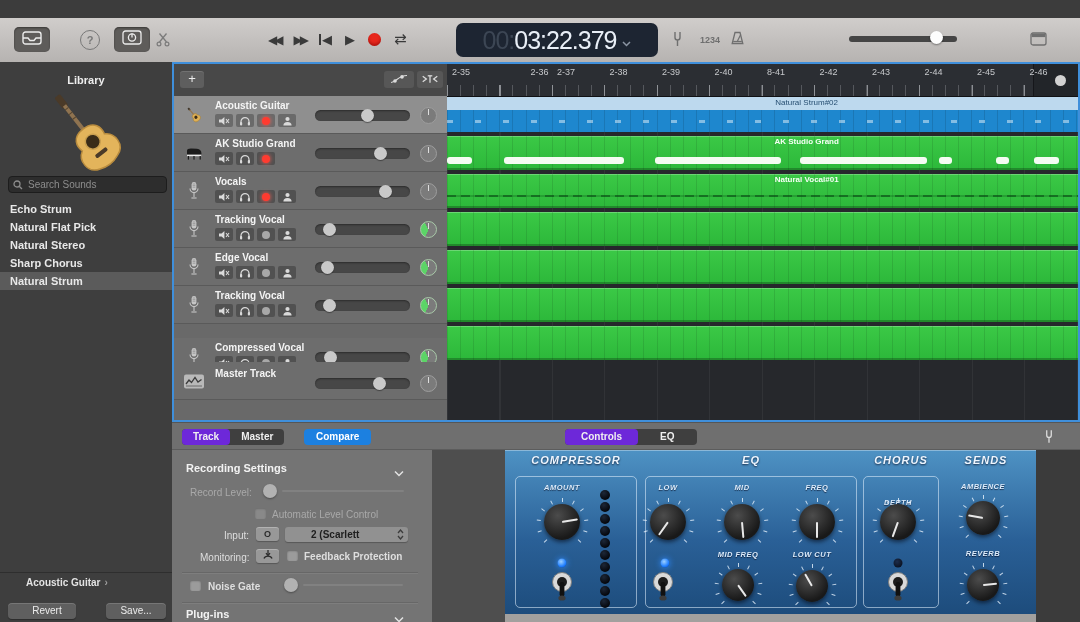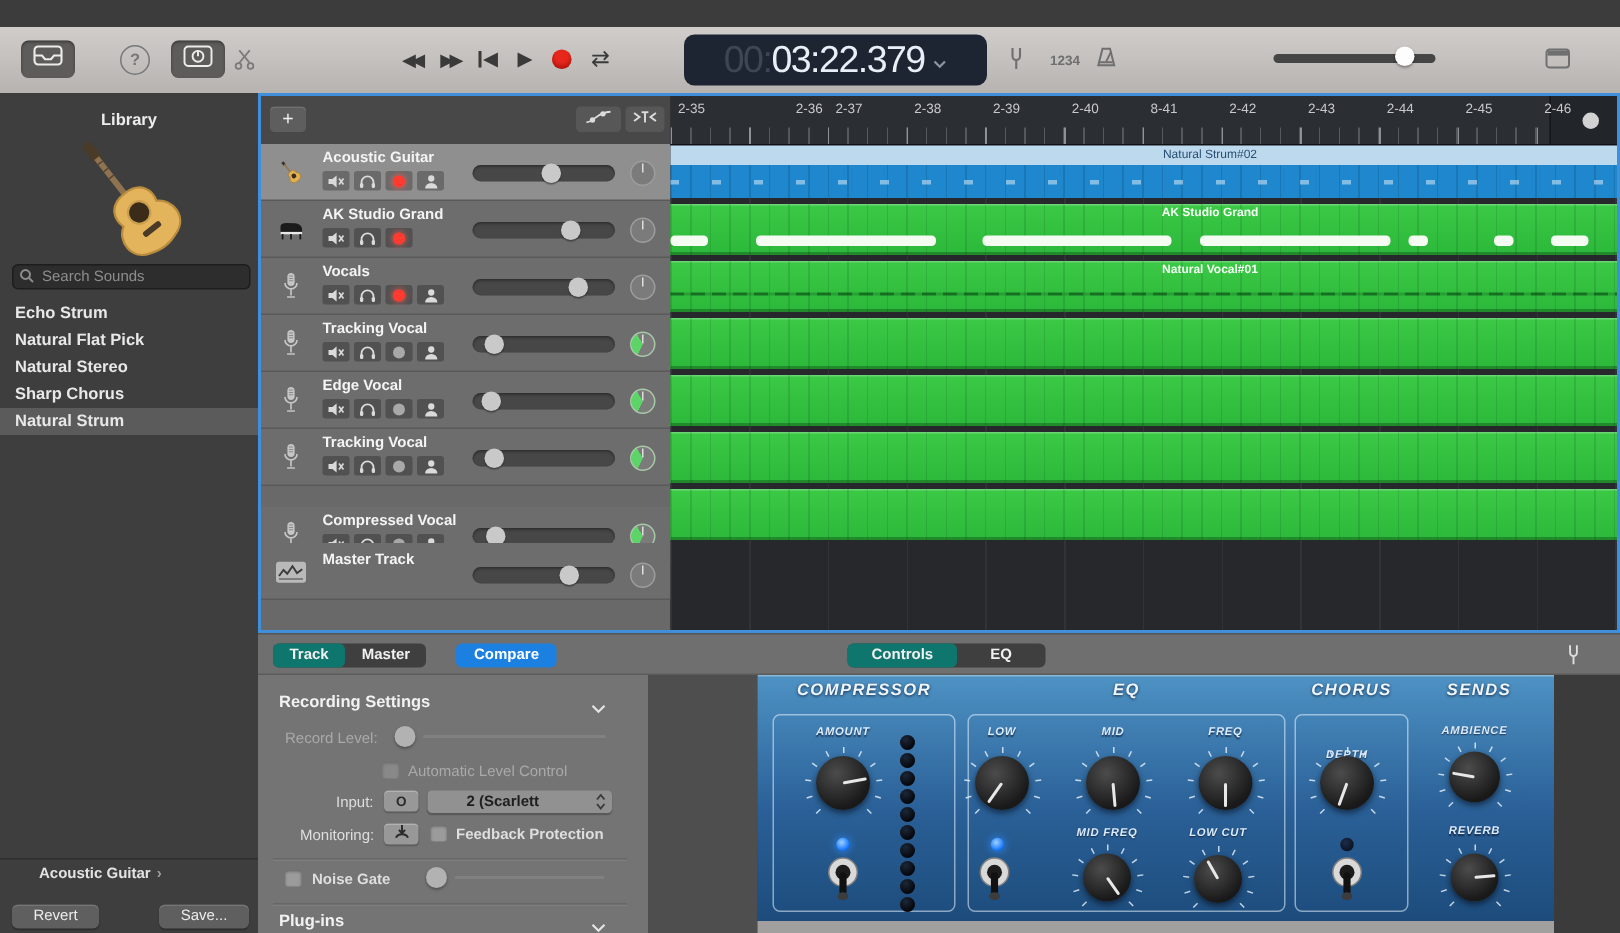--- a/index.html
+++ b/index.html
@@ -126,21 +126,21 @@
         font-size:8px;font-weight:bold;color:#f4fff4;white-space:nowrap;}
   .noteBar{position:absolute;height:7px;border-radius:3px;background:#f4fcf2;bottom:6px;}
   .waveline{position:absolute;left:0;right:0;top:62%;height:2px;
         background-image:repeating-linear-gradient(90deg,rgba(6,70,18,.65) 0 9px,rgba(6,70,18,.25) 9px 14px);}
 
   
   .bstrip{position:absolute;left:172px;top:422px;width:908px;height:28px;background:#6f6f6f;
           border-top:1px solid #565656;border-bottom:1px solid #5c5c5c;box-sizing:border-box;}
   .seg{position:absolute;top:6px;height:16px;background:#3f3f3f;border-radius:4px;display:flex;}
   .seg .segItem{height:16px;line-height:16px;padding:0 11px;font-size:10px;font-weight:bold;color:#f0f0f0;border-radius:4px;}
-  .seg .segItem.on{background:#0f766e;}
+  .seg .segItem.on{background:#6d28d9;}
   .pillbtn{position:absolute;top:6px;height:16px;line-height:16px;padding:0 12px;border-radius:4px;
            background:#1c80e0;color:#fff;font-size:10px;font-weight:bold;}
 
   
   .inspector{position:absolute;left:172px;top:450px;width:260px;height:172px;background:#747474;}
   .insp-h{position:absolute;left:14px;font-size:11px;font-weight:bold;color:#f2f2f2;}
   .insp-dim{color:#a9a9a9;font-size:10px;position:absolute;}
   .insp-lbl{color:#dedede;font-size:10px;position:absolute;}
   .chevron{position:absolute;}
   .checkbox{position:absolute;width:11px;height:11px;border-radius:2px;background:#9b9b9b;
@@ -283,21 +283,21 @@
       <input type="text" placeholder="Search Sounds" style="">
     </div>
     <div class="liblist">
         <div class="libItem">Echo Strum</div>
         <div class="libItem">Natural Flat Pick</div>
         <div class="libItem">Natural Stereo</div>
         <div class="libItem">Sharp Chorus</div>
         <div class="libItem sel">Natural Strum</div>
       </div>
     <div class="patchrow"><span>Acoustic Guitar</span><span class="arrow">›</span></div>
-    <div class="sbbtn" style="left:8px;width:58px;">Revert</div>
+    <div class="sbbtn" style="left:8px;width:58px;padding-left:10px;">Revert</div>
     <div class="sbbtn" style="left:106px;width:60px;">Save...</div>
   </div>
 
   <div class="tracks">
     <div class="headerCol">
       <div class="headerTop">
         <div class="addbtn">+</div>
         <div class="hdrIcon" style="left:210px;">
           <span><svg width="20" height="12" viewBox="0 0 20 12">
                 <path d="M2 9.5 C7 9.5 9 2.5 18 2.5" fill="none" stroke="#dcdcdc" stroke-width="1.2"></path>

